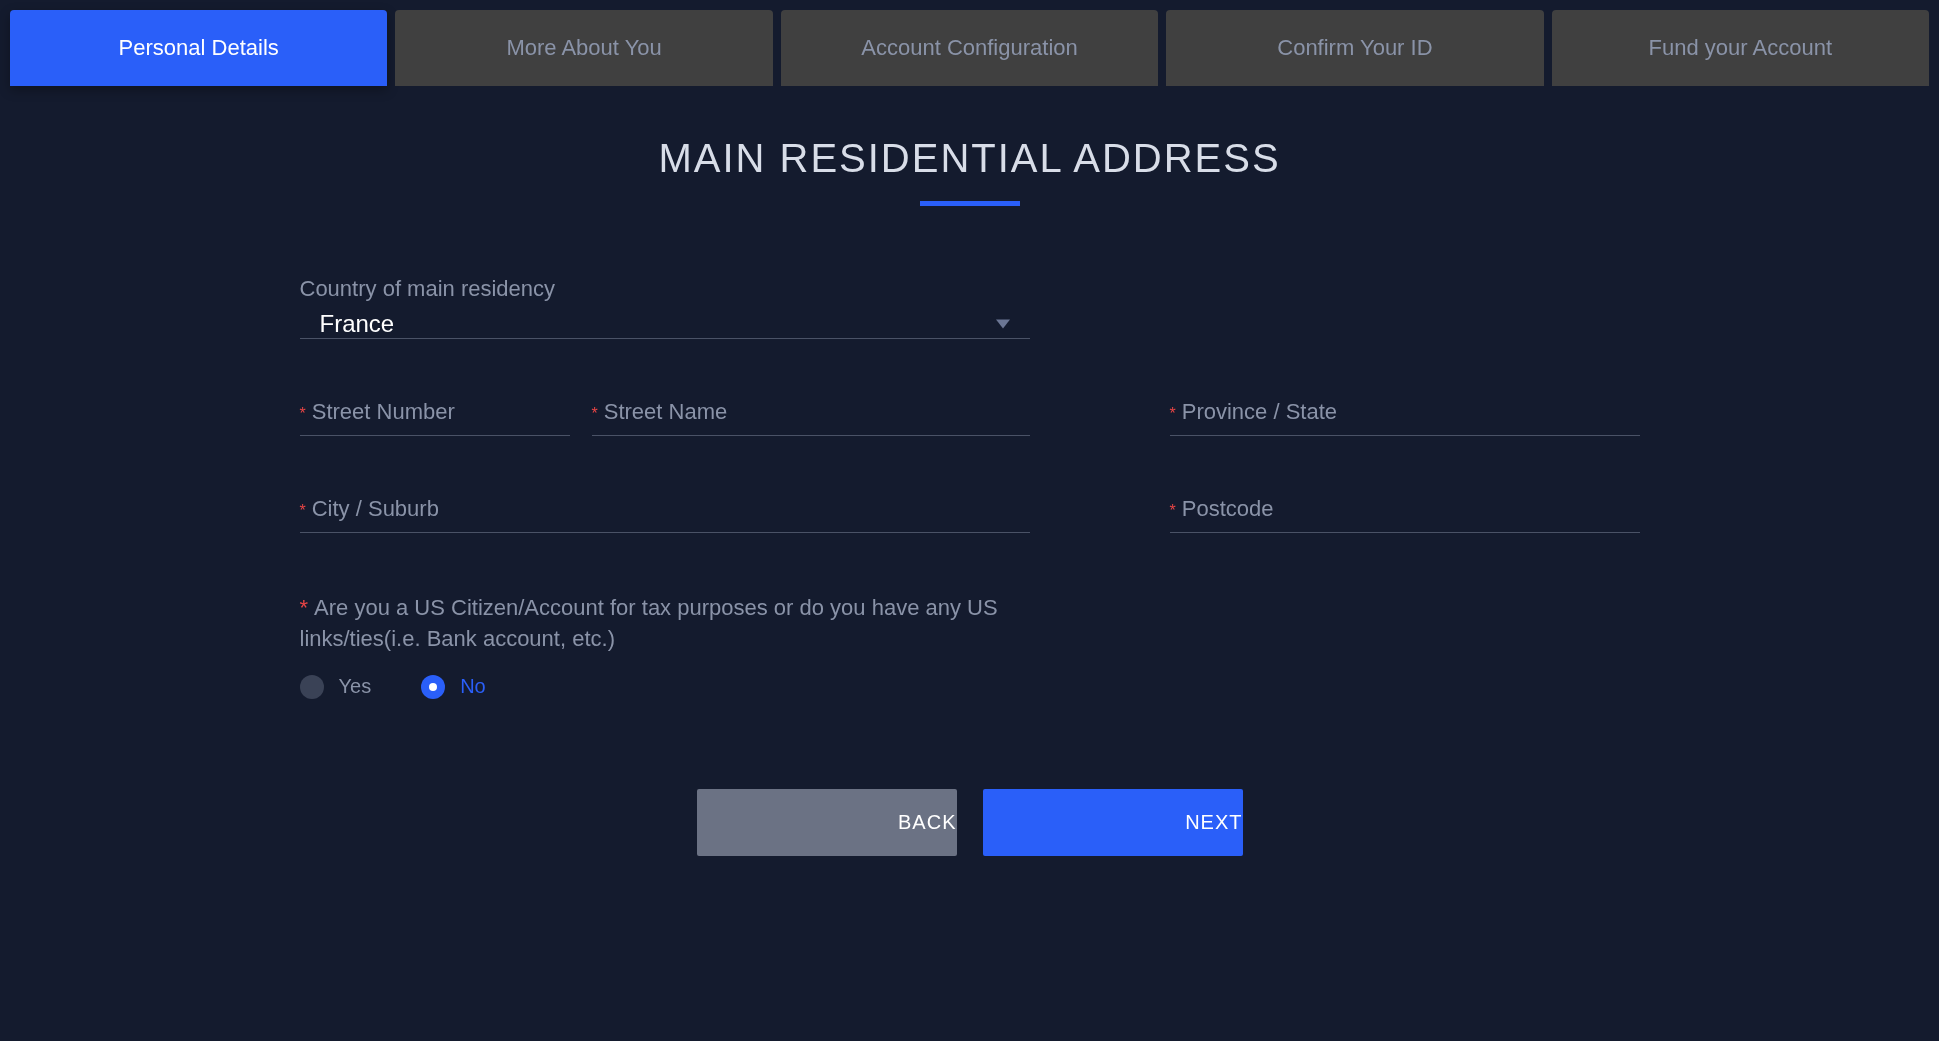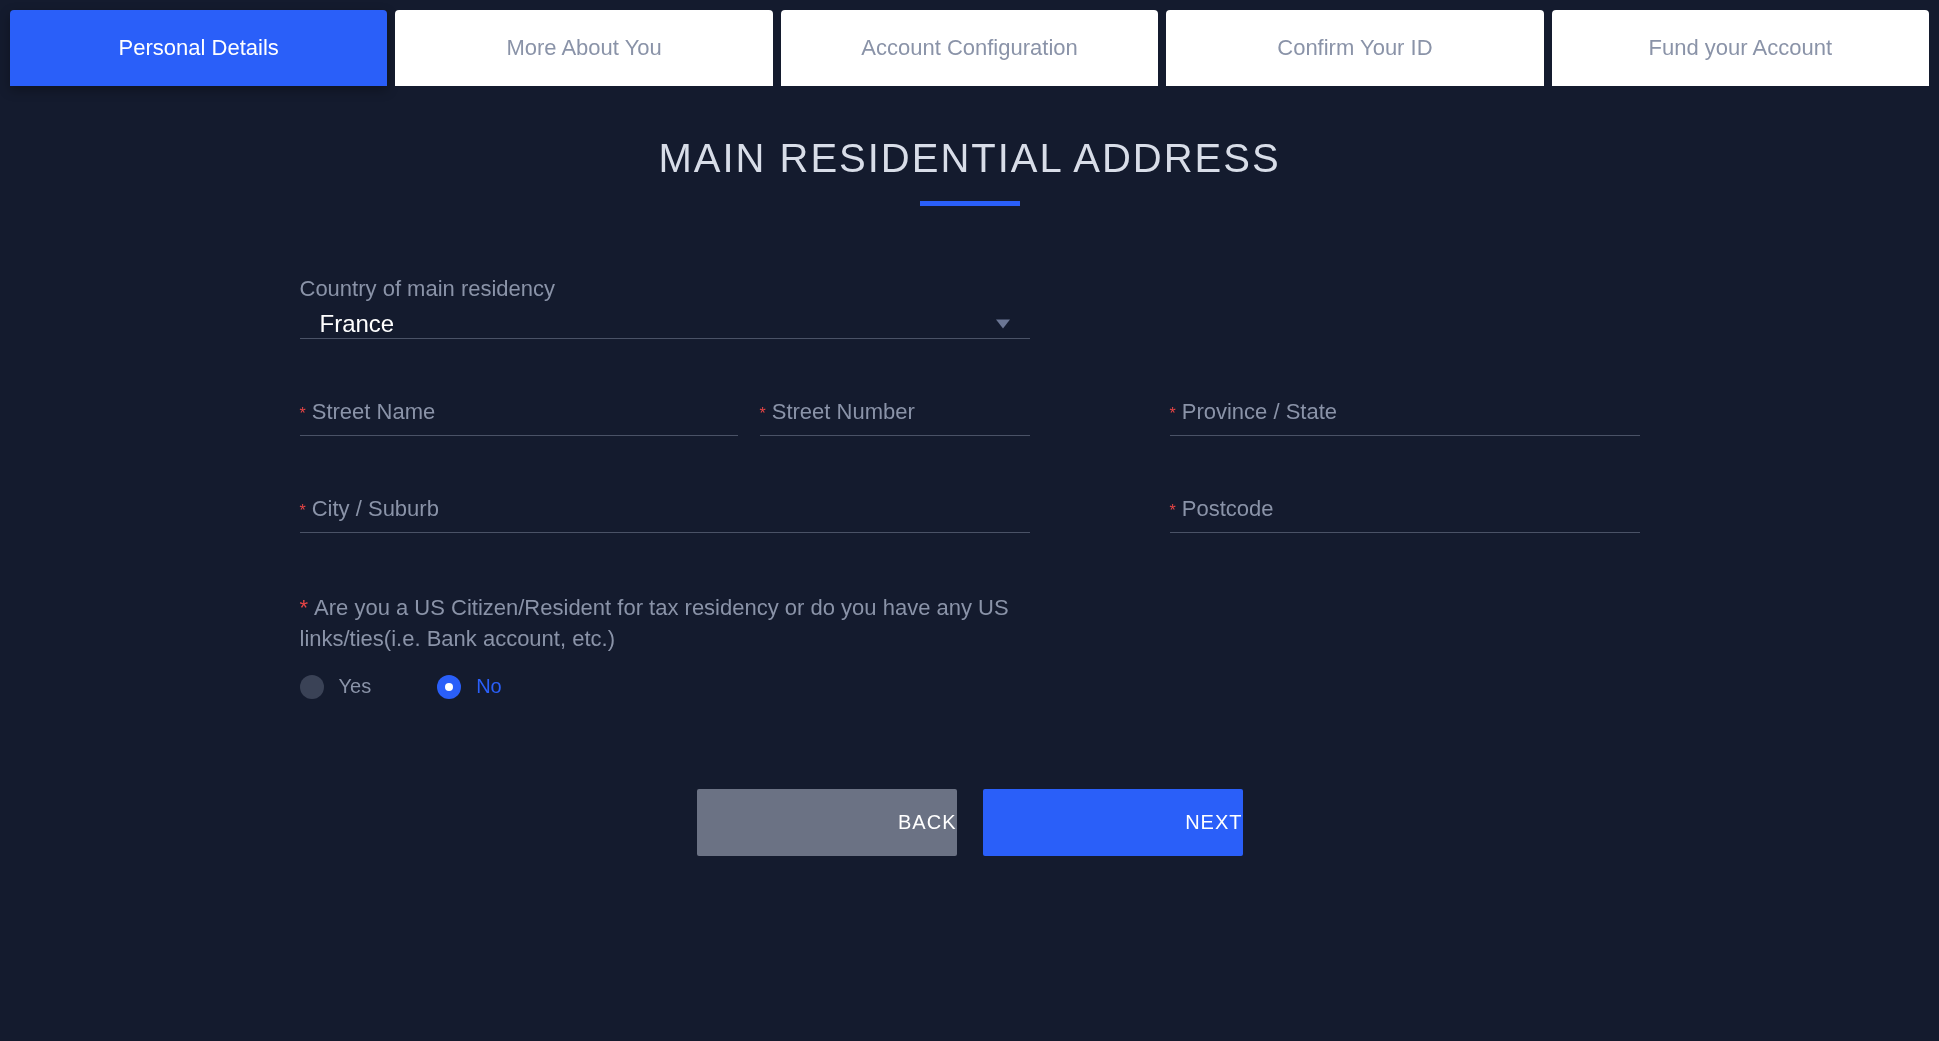--- a/index.html
+++ b/index.html
@@ -17,21 +17,21 @@
     }
     .tabs {
       display: flex;
       gap: 8px;
       margin-bottom: 30px;
     }
     .tab {
       flex: 1;
       padding: 25px 20px;
       text-align: center;
-      background-color: #ffffff;
+      background-color: #404040;
       color: #8a93a8;
       font-size: 22px;
       cursor: pointer;
       border-radius: 4px 4px 0 0;
     }
     .tab.active {
       background-color: #2a5ff9;
       color: #ffffff;
       box-shadow: 0 4px 12px rgba(0,0,0,0.3);
     }
@@ -128,21 +128,21 @@
       width: 730px;
       margin-bottom: 40px;
     }
     .question-text {
       color: #8a93a8;
       font-size: 22px;
       line-height: 1.4;
     }
     .radio-row {
       display: flex;
-      gap: 66px;
+      gap: 50px;
       margin-top: 20px;
       align-items: center;
     }
     .radio-option {
       display: flex;
       align-items: center;
       gap: 15px;
       cursor: pointer;
     }
     .radio-circle {
@@ -214,25 +214,25 @@
   <div class="form-area">
 
     <label class="field-label">Country of main residency</label>
     <div class="select-field">
       <span class="select-value">France</span>
       <span class="select-caret"></span>
     </div>
 
     <div class="row">
       <div class="col-left">
+        <div class="input-wrapper small">
+          <span class="required">*</span><span class="placeholder-label">Street Number</span>
+        </div>
         <div class="input-wrapper medium">
           <span class="required">*</span><span class="placeholder-label">Street Name</span>
-        </div>
-        <div class="input-wrapper small">
-          <span class="required">*</span><span class="placeholder-label">Street Number</span>
         </div>
       </div>
       <div class="col-right">
         <div class="input-wrapper full">
           <span class="required">*</span><span class="placeholder-label">Province / State</span>
         </div>
       </div>
     </div>
 
     <div class="row">
@@ -243,21 +243,21 @@
       </div>
       <div class="col-right">
         <div class="input-wrapper full">
           <span class="required">*</span><span class="placeholder-label">Postcode</span>
         </div>
       </div>
     </div>
 
     <div class="question-block">
       <div class="question-text">
-        <span class="required">*</span><span>Are you a US Citizen/Resident for tax residency or do you have any US links/ties(i.e. Bank account, etc.)</span>
+        <span class="required">*</span><span>Are you a US Citizen/Account for tax purposes or do you have any US links/ties(i.e. Bank account, etc.)</span>
       </div>
       <div class="radio-row">
         <div class="radio-option">
           <div class="radio-circle"></div>
           <span class="radio-label">Yes</span>
         </div>
         <div class="radio-option">
           <div class="radio-circle selected">
             <div class="radio-dot"></div>
           </div>

